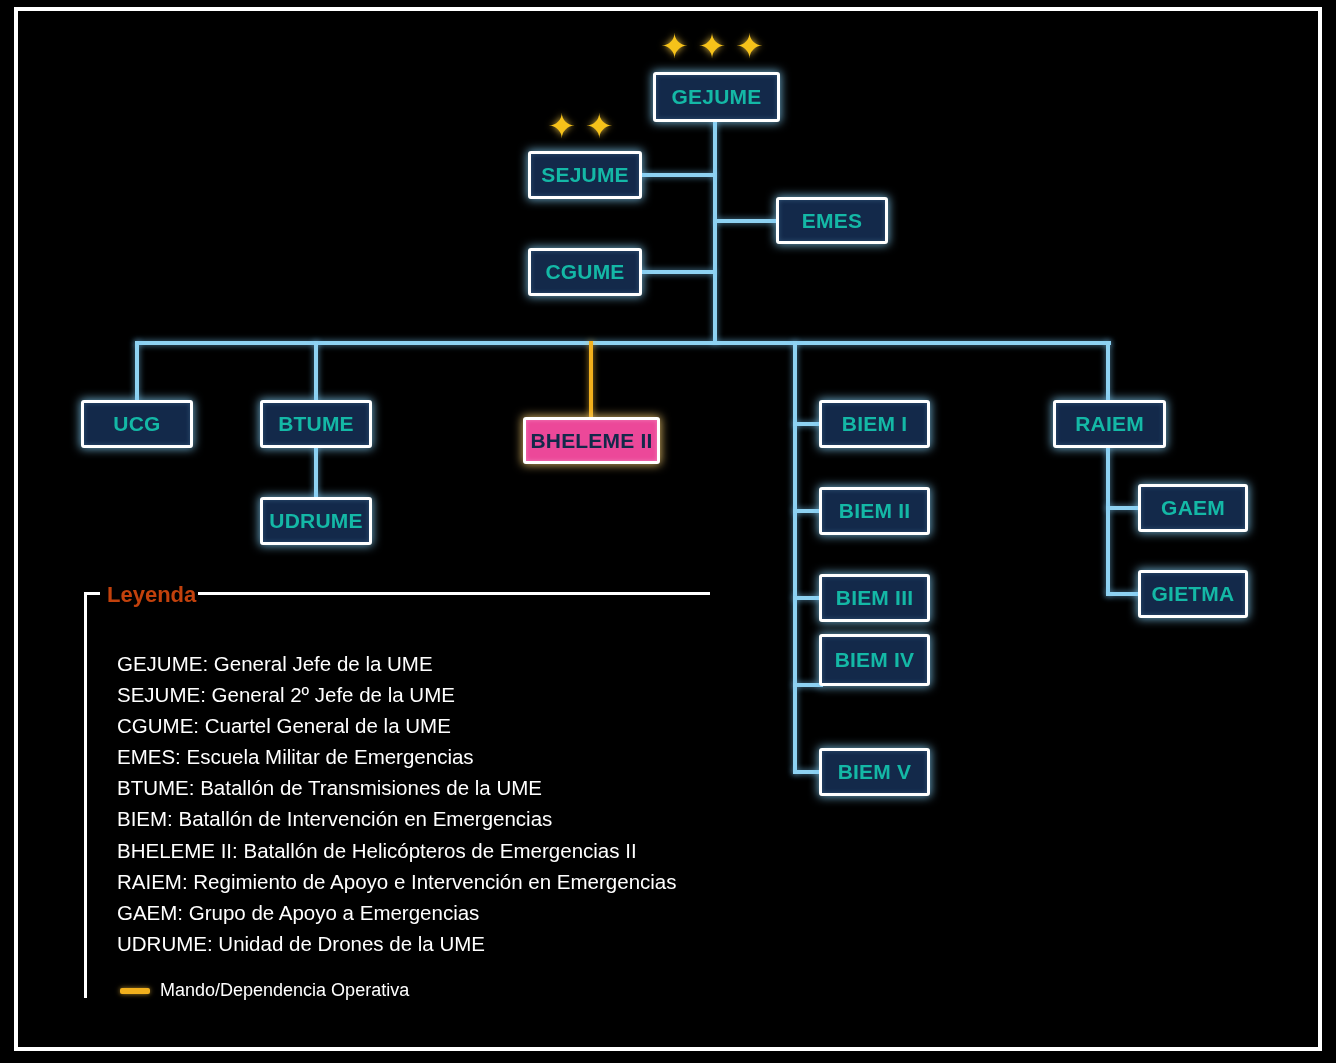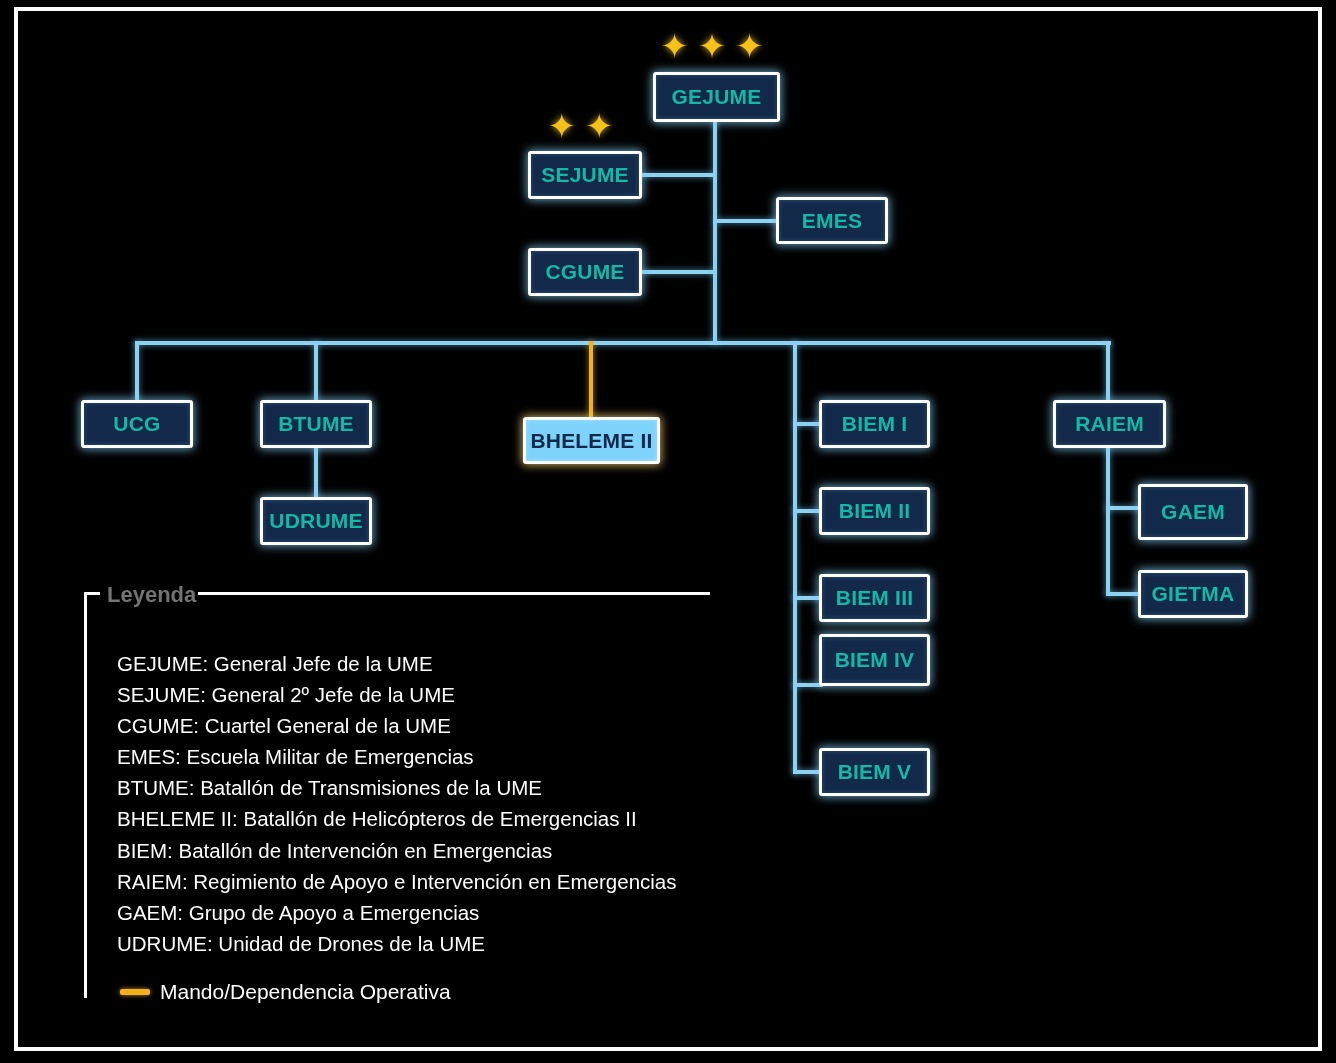--- a/index.html
+++ b/index.html
@@ -31,21 +31,21 @@
     display: flex;
     align-items: center;
     justify-content: center;
     font-weight: bold;
     font-size: 21px;
     letter-spacing: 0.2px;
     box-sizing: border-box;
     white-space: nowrap;
   }
   .node.gold {
-    background: #7dd3fc;
+    background: #ec4899;
     color: #13294a;
     box-shadow: 0 0 10px 1px rgba(240,200,110,0.85), inset 0 0 4px rgba(255,255,255,0.3);
   }
   .hline, .vline {
     position: absolute;
     background: #8ed2f2;
     box-shadow: 0 0 6px rgba(120,200,245,0.7);
   }
   .hline { height: 4px; }
   .vline { width: 4px; }
@@ -58,21 +58,21 @@
     color: #f6c21a;
     font-size: 34px;
     letter-spacing: 9px;
     text-align: center;
     text-shadow: 0 0 7px rgba(250,205,70,0.9);
     line-height: 40px;
     height: 40px;
   }
   .legend-title {
     position: absolute;
-    color: #737373;
+    color: #c2410c;
     font-weight: bold;
     font-size: 22px;
   }
   .legend-line {
     position: absolute;
     background: #ffffff;
   }
   .legend-items {
     position: absolute;
     color: #ffffff;
@@ -80,21 +80,21 @@
     line-height: 31.1px;
     margin-top: 24px;
   }
   .legend-item { white-space: nowrap; }
   .op-row {
     position: absolute;
     display: flex;
     align-items: center;
     gap: 10px;
     color: #ffffff;
-    font-size: 21px;
+    font-size: 18px;
   }
   .op-swatch {
     display: inline-block;
     width: 30px;
     height: 6px;
     border-radius: 2px;
     background: #f2b01d;
     box-shadow: 0 0 5px rgba(245,190,60,0.7);
   }
 </style>
@@ -135,36 +135,36 @@
   <div class="node" style="left:81px;top:400px;width:112px;height:48px">UCG</div>
   <div class="node" style="left:260px;top:400px;width:112px;height:48px">BTUME</div>
   <div class="node" style="left:260px;top:497px;width:112px;height:48px">UDRUME</div>
   <div class="node gold" style="left:523px;top:417px;width:137px;height:47px">BHELEME II</div>
   <div class="node" style="left:819px;top:400px;width:111px;height:48px">BIEM I</div>
   <div class="node" style="left:819px;top:487px;width:111px;height:48px">BIEM II</div>
   <div class="node" style="left:819px;top:574px;width:111px;height:48px">BIEM III</div>
   <div class="node" style="left:819px;top:634px;width:111px;height:52px">BIEM IV</div>
   <div class="node" style="left:819px;top:748px;width:111px;height:48px">BIEM V</div>
   <div class="node" style="left:1053px;top:400px;width:113px;height:48px">RAIEM</div>
-  <div class="node" style="left:1138px;top:484px;width:110px;height:56px">GAEM</div>
+  <div class="node" style="left:1138px;top:484px;width:110px;height:48px">GAEM</div>
   <div class="node" style="left:1138px;top:570px;width:110px;height:48px">GIETMA</div>
 
   <div class="legend-line" style="left:84px;top:592px;width:16px;height:3px"></div>
   <div class="legend-title" style="left:107px;top:582px">Leyenda</div>
   <div class="legend-line" style="left:198px;top:592px;width:512px;height:3px"></div>
   <div class="legend-line" style="left:84px;top:592px;width:3px;height:406px"></div>
 
   <div class="legend-items" style="left:117px;top:624px">
     <div class="legend-item">GEJUME: General Jefe de la UME</div>
     <div class="legend-item">SEJUME: General 2º Jefe de la UME</div>
     <div class="legend-item">CGUME: Cuartel General de la UME</div>
     <div class="legend-item">EMES: Escuela Militar de Emergencias</div>
     <div class="legend-item">BTUME: Batallón de Transmisiones de la UME</div>
+    <div class="legend-item">BIEM: Batallón de Intervención en Emergencias</div>
     <div class="legend-item">BHELEME II: Batallón de Helicópteros de Emergencias II</div>
-    <div class="legend-item">BIEM: Batallón de Intervención en Emergencias</div>
     <div class="legend-item">RAIEM: Regimiento de Apoyo e Intervención en Emergencias</div>
     <div class="legend-item">GAEM: Grupo de Apoyo a Emergencias</div>
     <div class="legend-item">UDRUME: Unidad de Drones de la UME</div>
   </div>
 
   <div class="op-row" style="left:120px;top:980px">
     <span class="op-swatch"></span>
     <span>Mando/Dependencia Operativa</span>
   </div>
 

